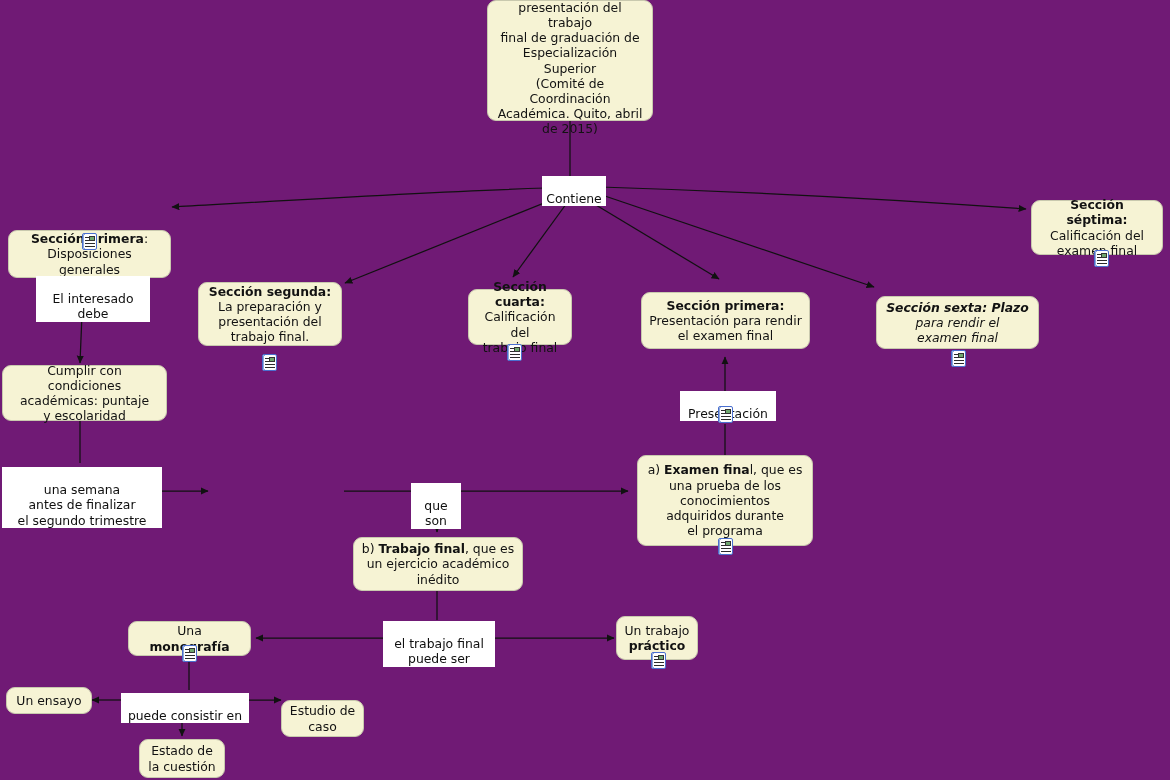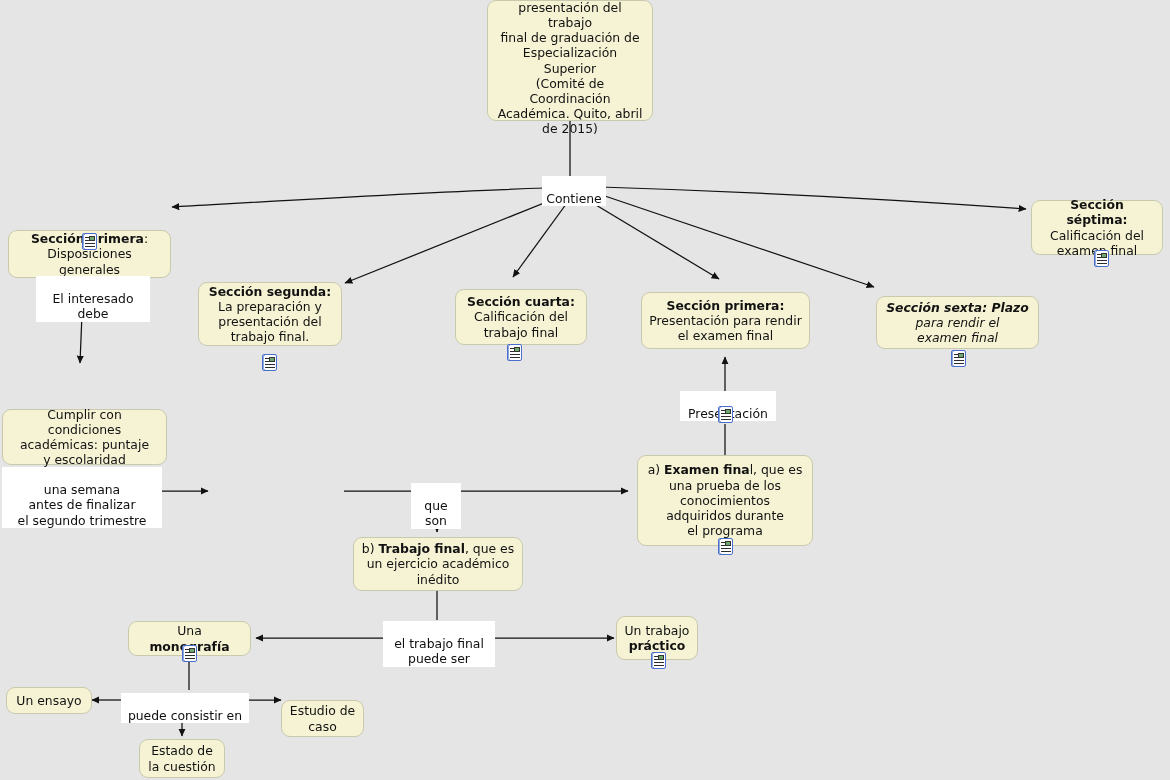--- a/index.html
+++ b/index.html
@@ -8,21 +8,21 @@
     background: #ffffff;
   }
   body {
     font-family: "DejaVu Sans", "Liberation Sans", sans-serif;
     -webkit-font-smoothing: antialiased;
   }
   #canvas {
     position: relative;
     width: 1170px;
     height: 780px;
-    background: #e5e5e5;
+    background: #701a75;
     overflow: hidden;
   }
   svg#edges {
     position: absolute;
     left: 0;
     top: 0;
     width: 1170px;
     height: 780px;
     pointer-events: none;
   }
@@ -169,21 +169,21 @@
   <span class="note-icon" style="left:262px; top:354px;">
     <span class="ni-spine"></span>
       <span class="ni-inner"></span>
     <span class="ni-bar" style="top:3px; width:5px;"></span>
     <span class="ni-bar" style="top:6px; width:5px;"></span>
     <span class="ni-bar" style="top:9px; width:10px;"></span>
     <span class="ni-bar" style="top:12px; width:10px;"></span>
     <span class="ni-pic"></span>
   </span>
 
-  <div class="node" style="left:455px; top:289px; width:132px; height:56px;">
+  <div class="node" style="left:468px; top:289px; width:104px; height:56px;">
     <span class="txt"><b>Sección cuarta:</b><br>Calificación del<br>trabajo final</span>
   </div>
   <span class="note-icon" style="left:507px; top:344px;">
     <span class="ni-spine"></span>
       <span class="ni-inner"></span>
     <span class="ni-bar" style="top:3px; width:5px;"></span>
     <span class="ni-bar" style="top:6px; width:5px;"></span>
     <span class="ni-bar" style="top:9px; width:10px;"></span>
     <span class="ni-bar" style="top:12px; width:10px;"></span>
     <span class="ni-pic"></span>
@@ -212,21 +212,21 @@
   <span class="note-icon" style="left:1094px; top:250px;">
     <span class="ni-spine"></span>
       <span class="ni-inner"></span>
     <span class="ni-bar" style="top:3px; width:5px;"></span>
     <span class="ni-bar" style="top:6px; width:5px;"></span>
     <span class="ni-bar" style="top:9px; width:10px;"></span>
     <span class="ni-bar" style="top:12px; width:10px;"></span>
     <span class="ni-pic"></span>
   </span>
 
-  <div class="node" style="left:2px; top:365px; width:165px; height:56px;margin-top:44px;">
+  <div class="node" style="left:2px; top:365px; width:165px; height:56px;">
     <span class="txt">Cumplir con condiciones<br>académicas: puntaje<br>y escolaridad</span>
   </div>
 
 
   <div class="node" style="left:637px; top:455px; width:176px; height:91px;">
     <span class="txt">a) <b>Examen fina</b>l, que es<br>una prueba de los<br>conocimientos<br>adquiridos durante<br>el programa</span>
   </div>
   <span class="note-icon" style="left:718px; top:538px;">
     <span class="ni-spine"></span>
       <span class="ni-inner"></span>

